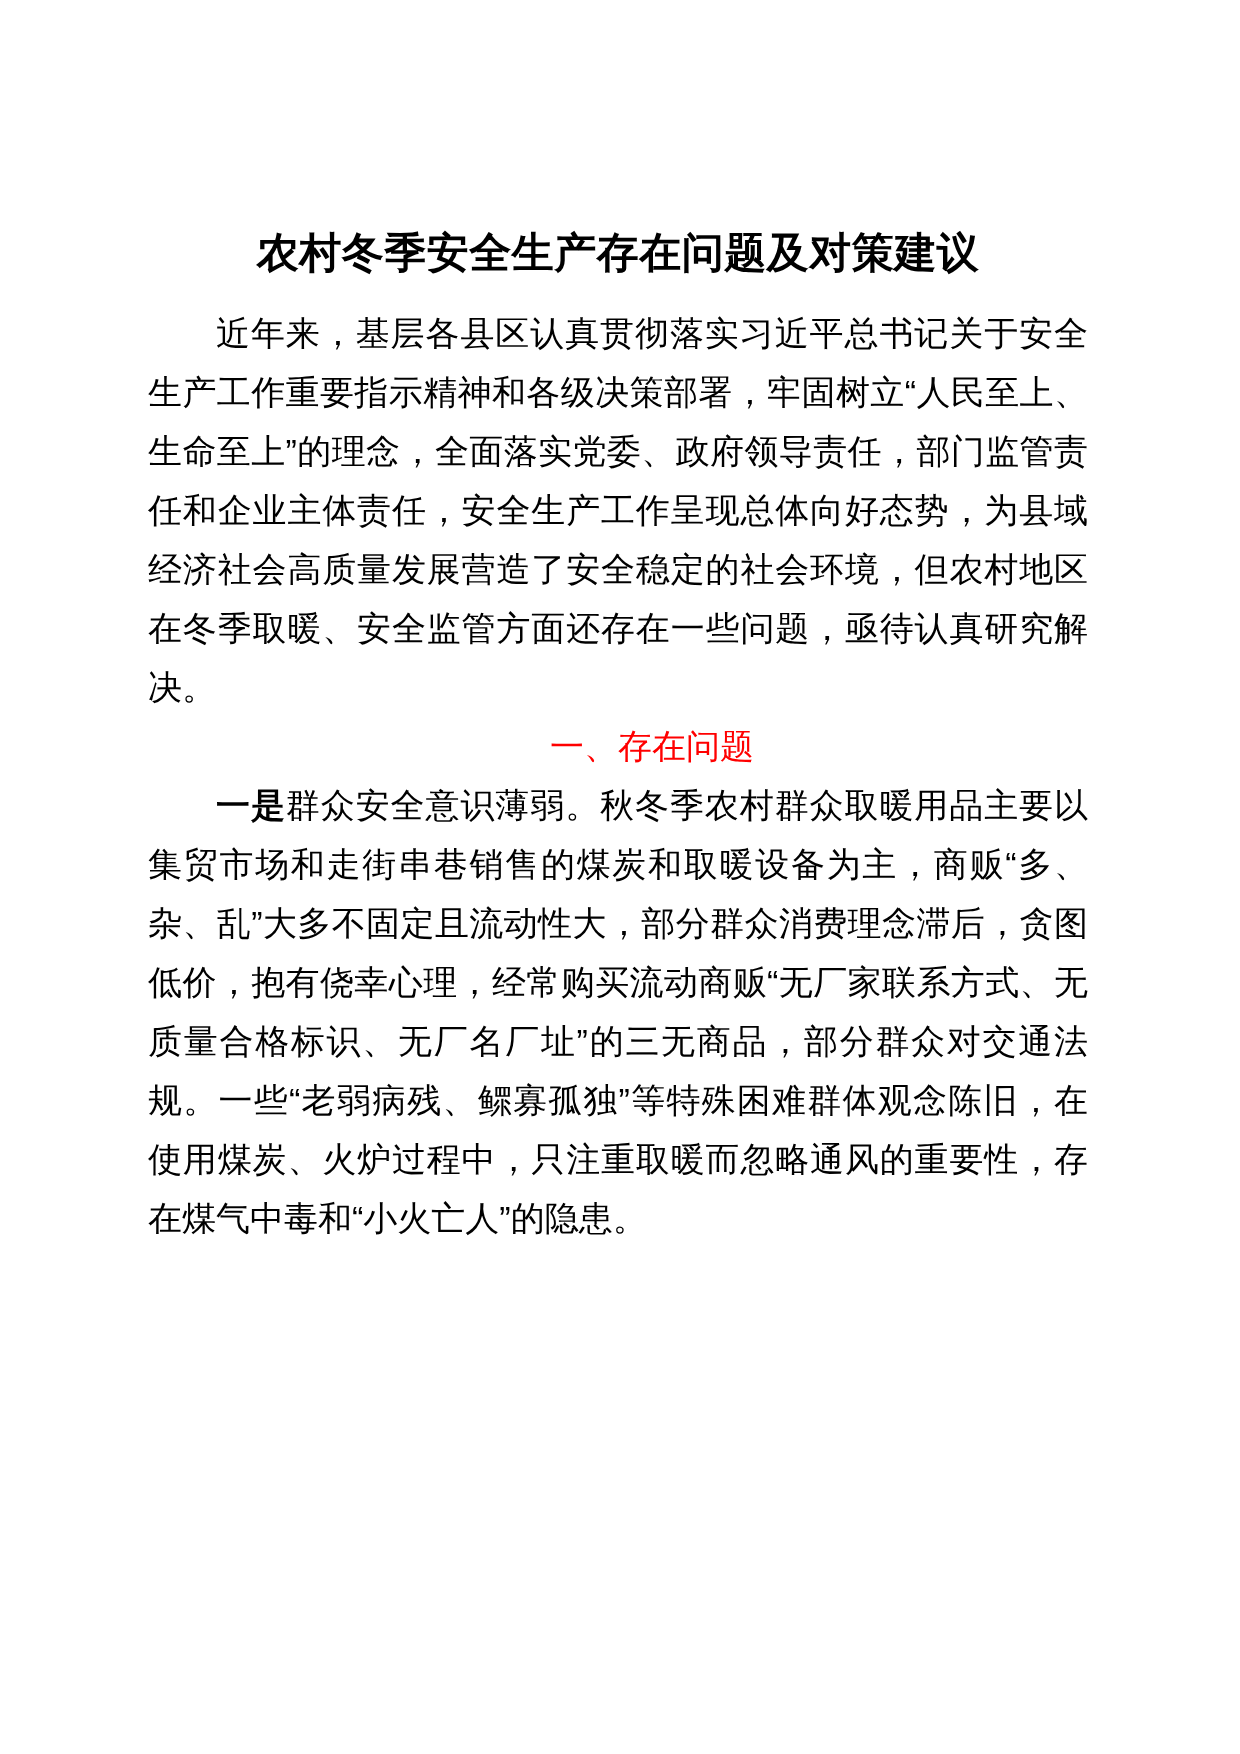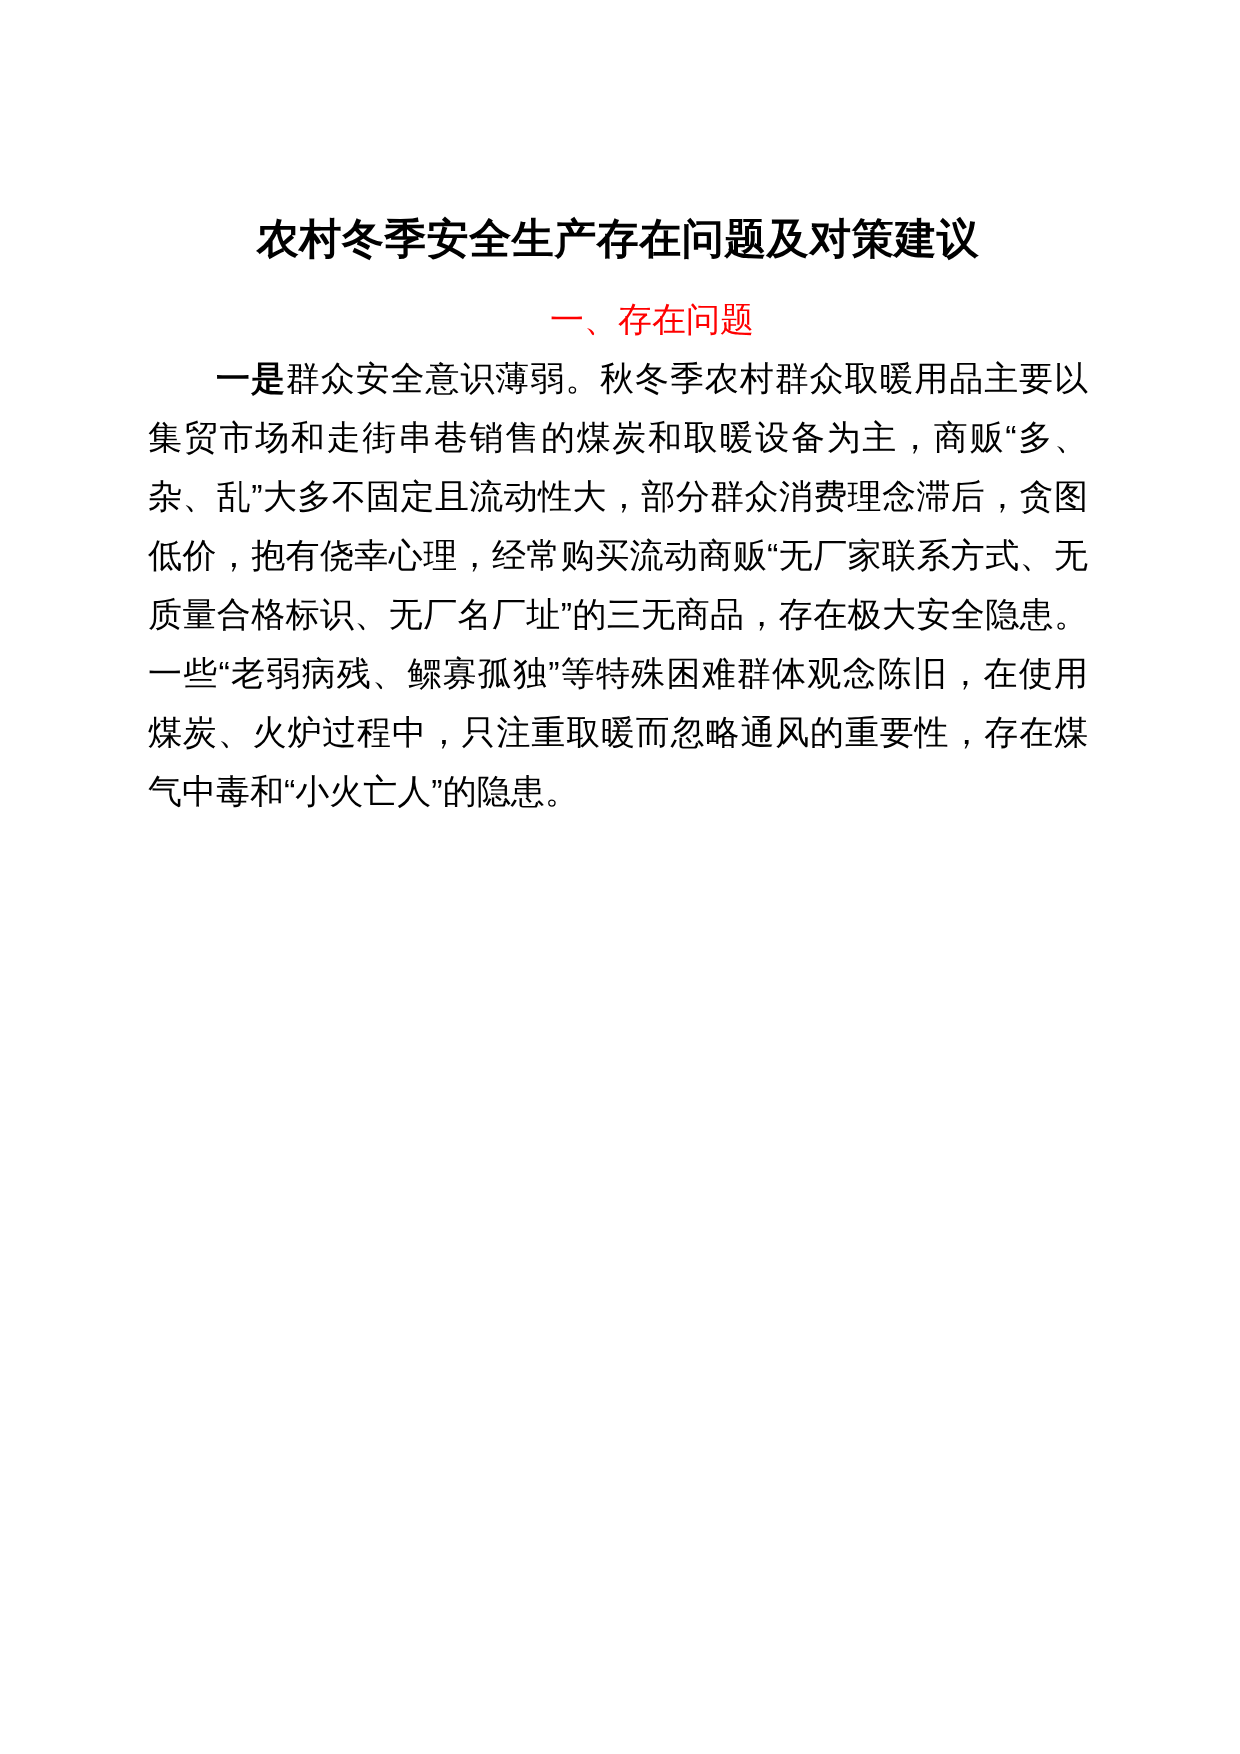--- a/index.html
+++ b/index.html
@@ -23,21 +23,21 @@
     width: 1240px;
     height: 1754px;
     box-sizing: border-box;
     padding: 0;
     background: #ffffff;
   }
 
   .content {
     position: absolute;
     left: 148px;
-    top: 211px;
+    top: 225px;
     width: 940px;
   }
 
   .doc-title {
     font-size: 42px;
     font-weight: bold;
     line-height: 1.35;
     text-align: center;
     letter-spacing: 0.5px;
     margin: 0 0 22px 0;
@@ -75,20 +75,21 @@
   }
 </style>
 </head>
 <body>
 
 <div class="page">
   <div class="content">
 
     <h1 class="doc-title">农村冬季安全生产存在问题及对策建议</h1>
 
+    <p class="para">近年来，基层各县区认真贯彻落实习近平总书记关于安全生产工作重要指示精神和各级决策部署，牢固树立“人民至上、生命至上”的理念，全面落实党委、政府领导责任，部门监管责任和企业主体责任，安全生产工作呈现总体向好态势，为县域经济社会高质量发展营造了安全稳定的社会环境，但农村地区在冬季取暖、安全监管方面还存在一些问题，亟待认真研究解决。</p>
 
     <p class="section-heading">一、存在问题</p>
 
-    <p class="para"><span class="lead">一是</span><span>群众安全意识薄弱。秋冬季农村群众取暖用品主要以集贸市场和走街串巷销售的煤炭和取暖设备为主，商贩“多、杂、乱”大多不固定且流动性大，部分群众消费理念滞后，贪图低价，抱有侥幸心理，经常购买流动商贩“无厂家联系方式、无质量合格标识、无厂名厂址”的三无商品，存在极大安全隐患。一些“老弱病残、鳏寡孤独”等特殊困难群体观念陈旧，在使用煤炭、火炉过程中，只注重取暖而忽略通风的重要性，存在煤气中毒和“小火亡人”的隐患。</span></p>
+    <p class="para"><span class="lead">一是</span><span>群众安全意识薄弱。秋冬季农村群众取暖用品主要以集贸市场和走街串巷销售的煤炭和取暖设备为主，商贩“多、杂、乱”大多不固定且流动性大，部分群众消费理念滞后，贪图低价，抱有侥幸心理，经常购买流动商贩“无厂家联系方式、无质量合格标识、无厂名厂址”的三无商品，部分群众对交通法规。一些“老弱病残、鳏寡孤独”等特殊困难群体观念陈旧，在使用煤炭、火炉过程中，只注重取暖而忽略通风的重要性，存在煤气中毒和“小火亡人”的隐患。</span></p>
 
 
   </div>
 </div>
 
 </body></html>

